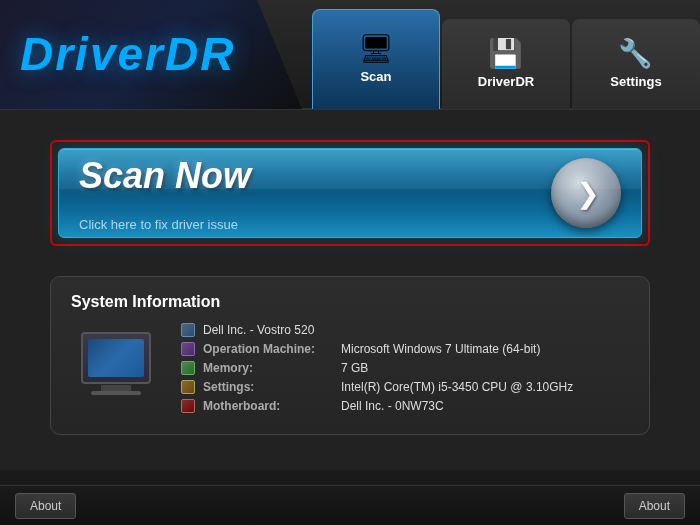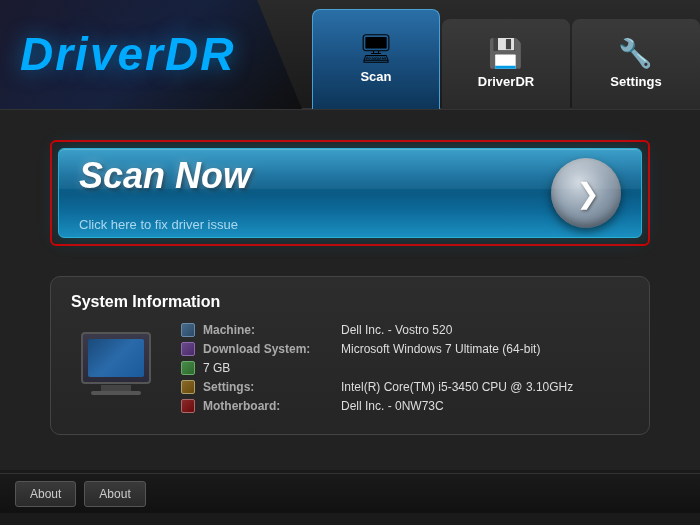--- a/index.html
+++ b/index.html
@@ -252,29 +252,29 @@
     }
 
     .info-value {
       font-size: 12px;
       color: #dddddd;
     }
 
     
     .footer {
       position: absolute;
-      bottom: 12px;
+      bottom: 0;
       left: 0;
       right: 0;
       height: 40px;
       background: linear-gradient(180deg, #1a1a1a 0%, #111 100%);
       border-top: 1px solid #333;
       display: flex;
       align-items: center;
-      justify-content: flex-start;
+      justify-content: space-between;
       padding: 0 15px;
       gap: 8px;
     }
 
     .footer-btn {
       height: 26px;
       padding: 0 14px;
       background: linear-gradient(180deg, #3a3a3a 0%, #2a2a2a 100%);
       border: 1px solid #555;
       border-radius: 3px;
@@ -414,32 +414,32 @@
           <div class="monitor-screen"></div>
         </div>
         <div class="monitor-stand"></div>
         <div class="monitor-base"></div>
       </div>
 
       <div class="info-table">
 
         <div class="info-row">
           <span class="small-icon icon-monitor-small"></span>
-          <span class="info-label">Machine:</span>
           <span class="info-value">Dell Inc. - Vostro 520</span>
         </div>
 
         <div class="info-row">
           <span class="small-icon icon-os"></span>
-          <span class="info-label">Download System:</span>
+          <span class="info-label">Operation Machine:</span>
           <span class="info-value">Microsoft Windows 7 Ultimate  (64-bit)</span>
         </div>
 
         <div class="info-row">
           <span class="small-icon icon-memory"></span>
+          <span class="info-label">Memory:</span>
           <span class="info-value">7 GB</span>
         </div>
 
         <div class="info-row">
           <span class="small-icon icon-cpu"></span>
           <span class="info-label">Settings:</span>
           <span class="info-value">Intel(R) Core(TM) i5-3450 CPU @ 3.10GHz</span>
         </div>
 
         <div class="info-row">

